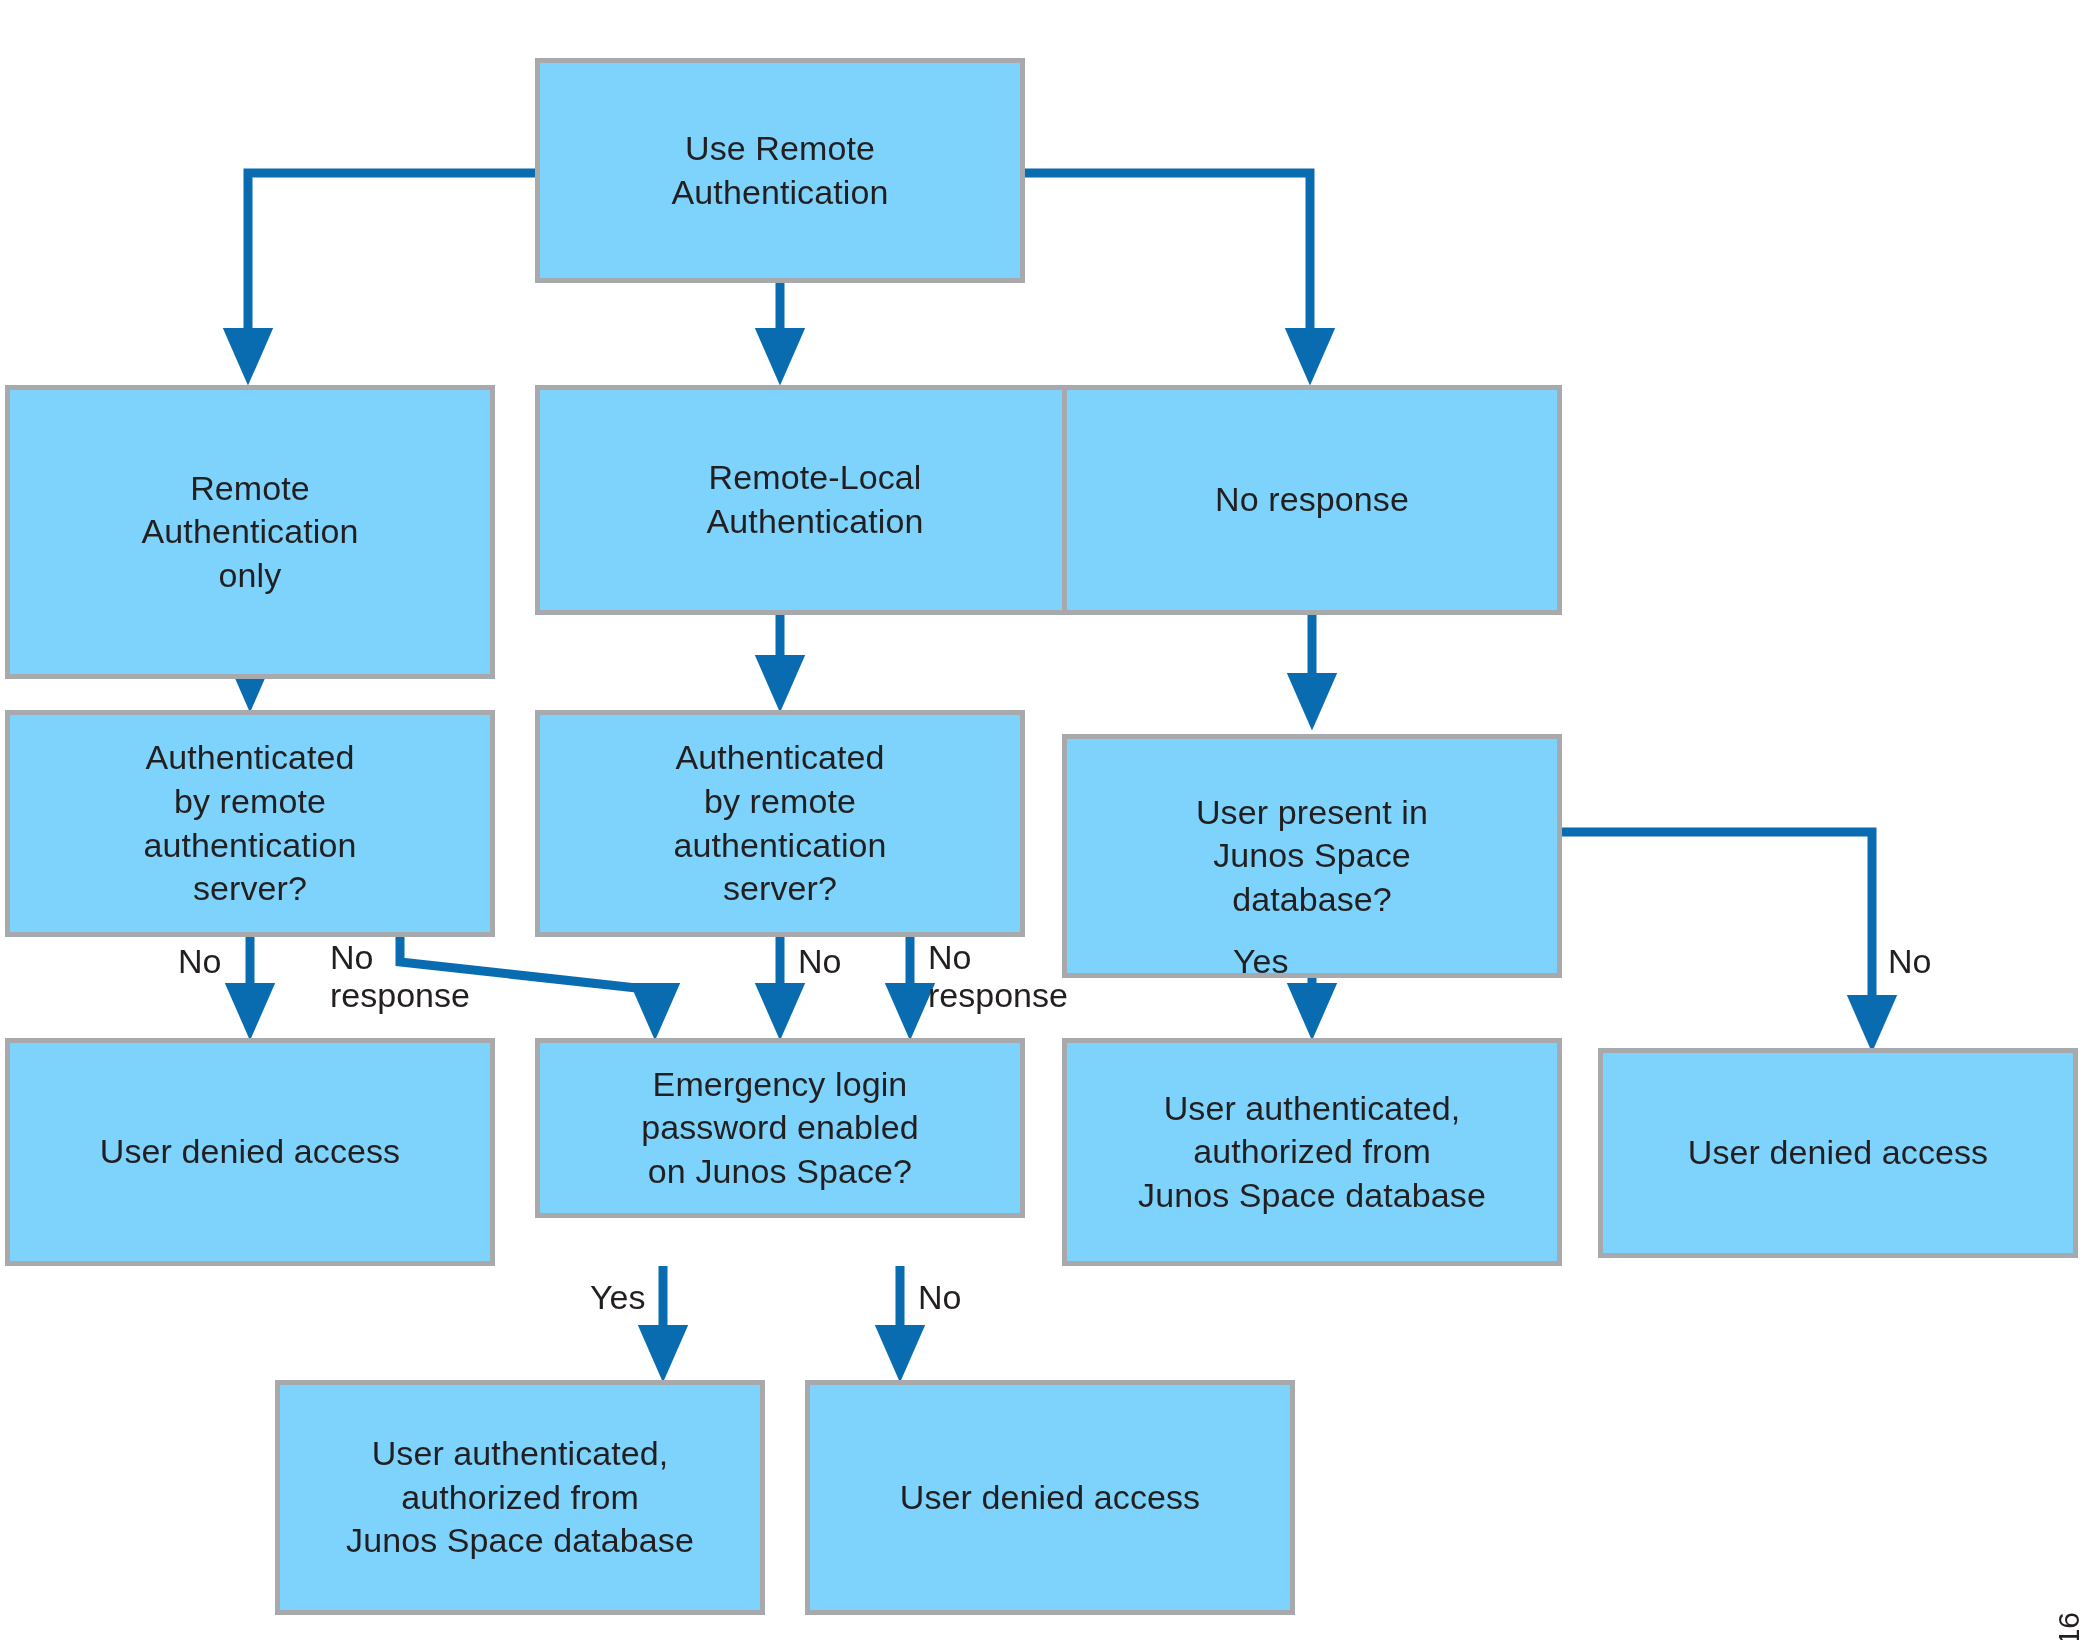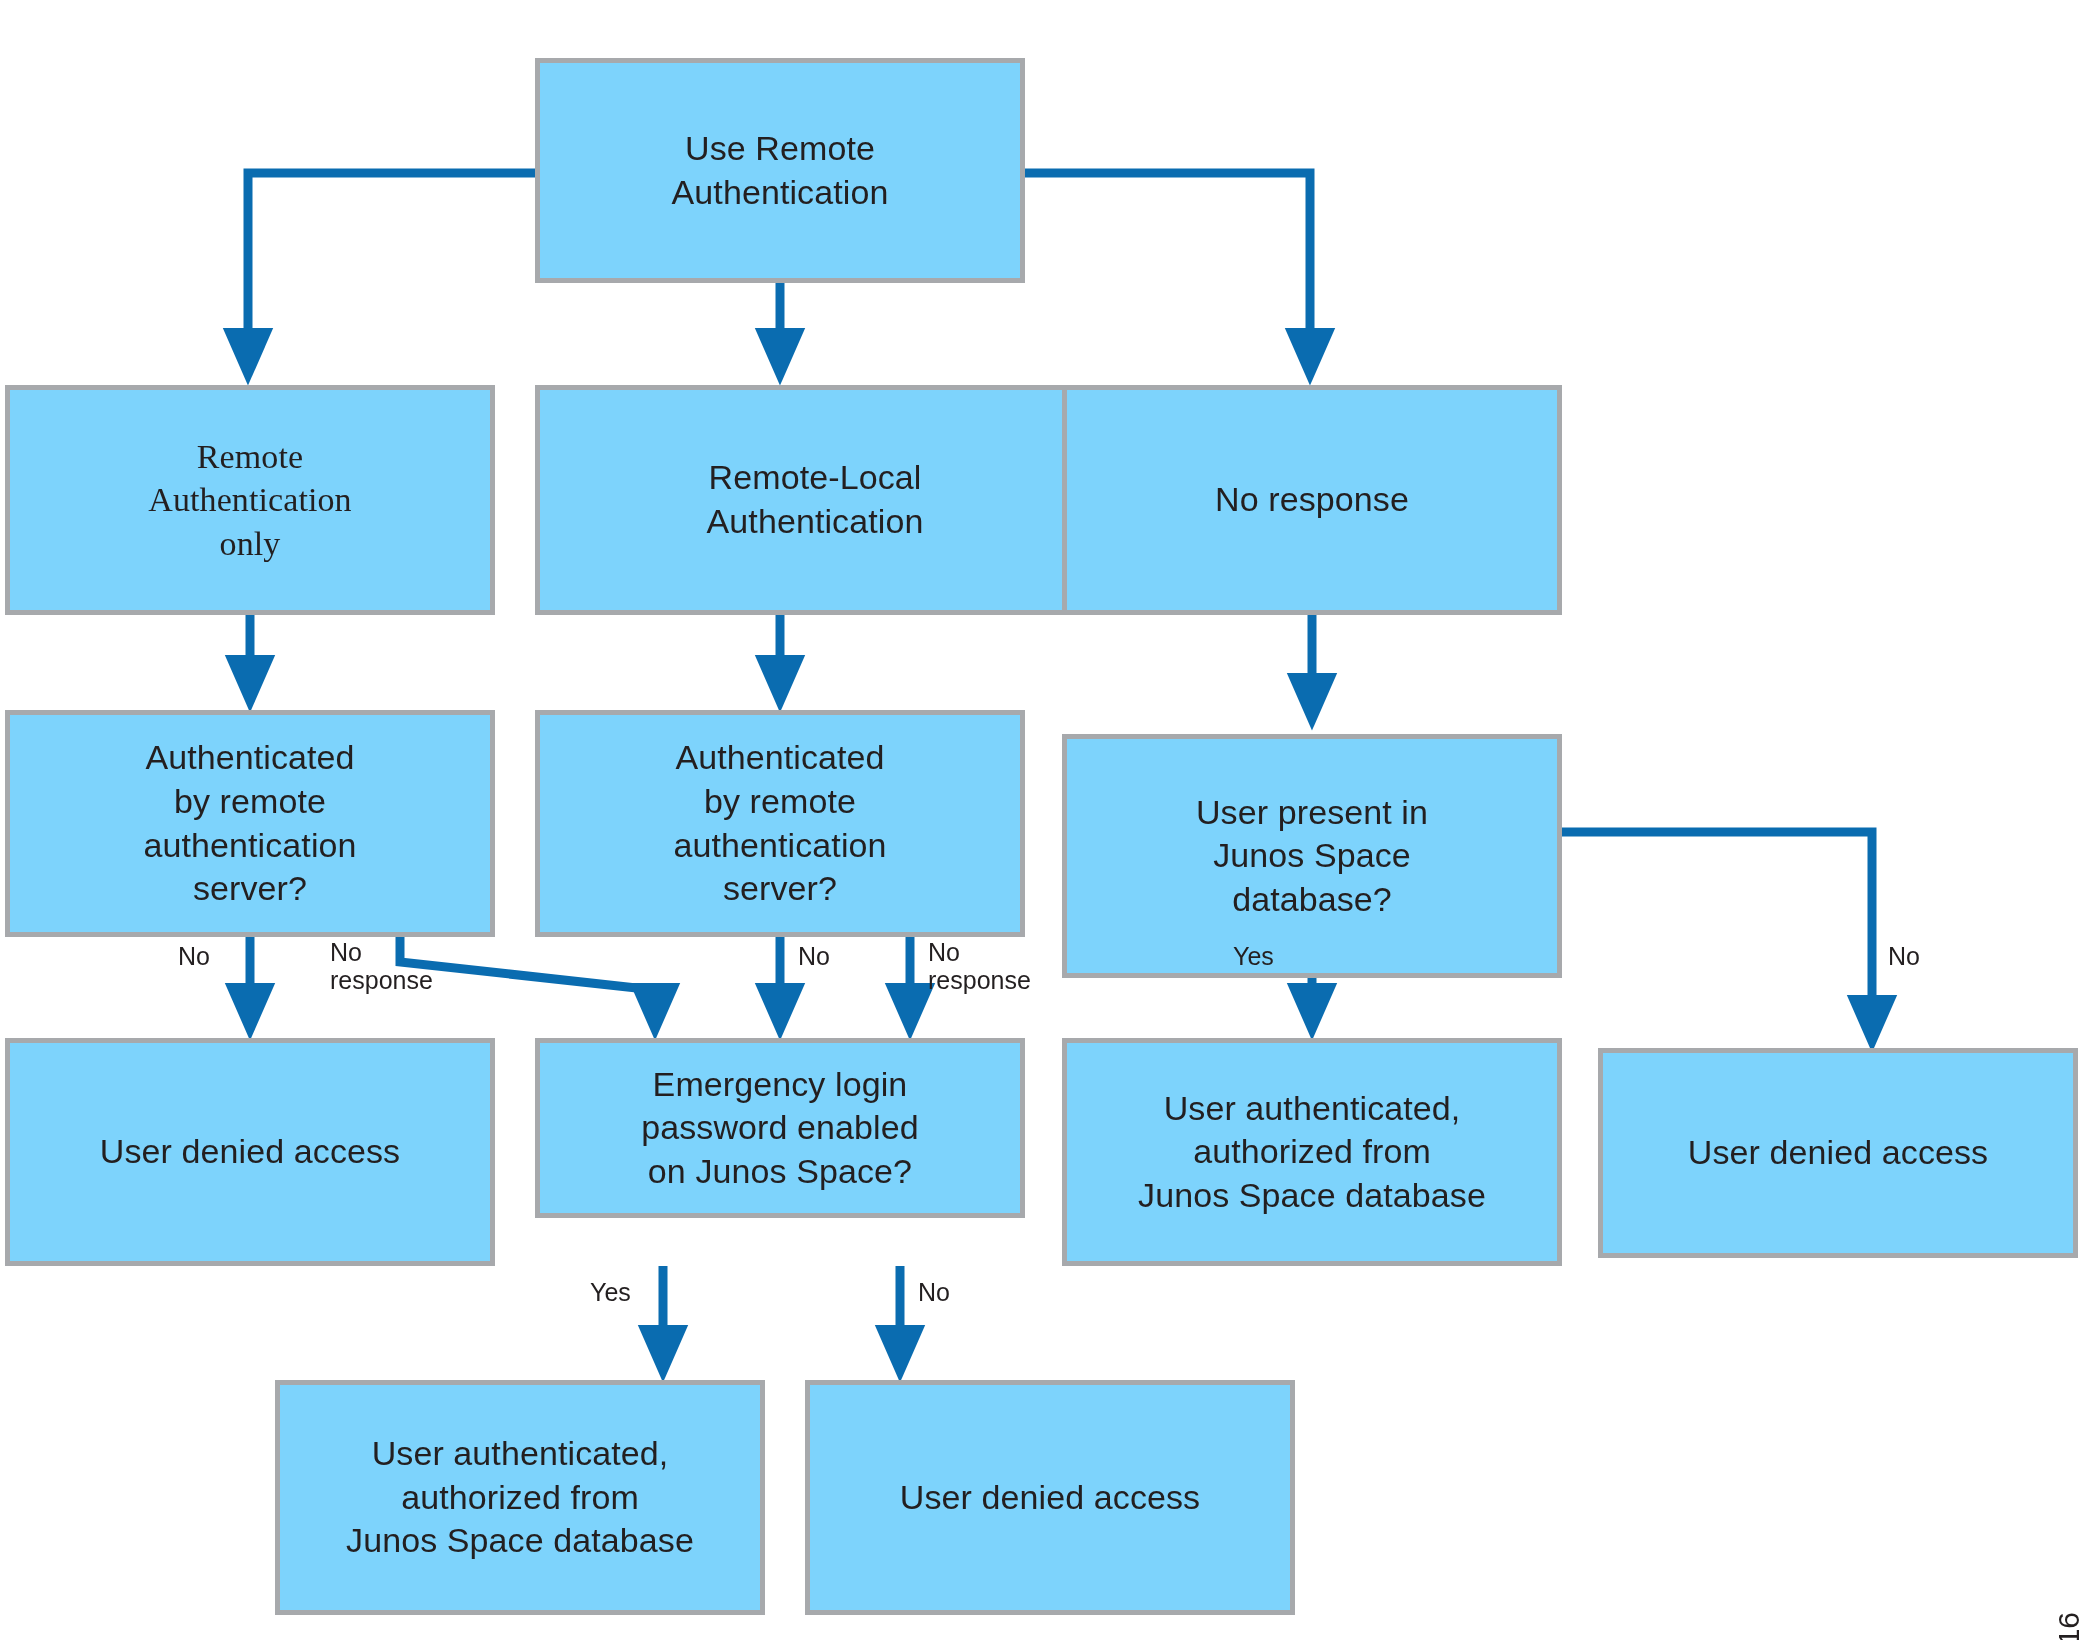--- a/index.html
+++ b/index.html
@@ -26,21 +26,21 @@
     text-align: center;
     color: #231f20;
     font-size: 34px;
     line-height: 1.28;
     letter-spacing: 0.1px;
   }
   .node span { display: block; padding: 0 10px; }
   .edge-label {
     position: absolute;
     color: #231f20;
-    font-size: 25px;
+    font-size: 34px;
     line-height: 1.12;
     white-space: pre-line;
     text-align: left;
   }
   #flow-svg {
     position: absolute;
     left: 0;
     top: 0;
     width: 2100px;
     height: 1640px;
@@ -96,21 +96,21 @@
       <path d="M 663,1266 L 663,1352" marker-end="url(#arrowhead)"></path>
 
       <path d="M 900,1266 L 900,1352" marker-end="url(#arrowhead)"></path>
     </g>
   </svg>
 
   <div class="node" style="left:535px; top:58px; width:490px; height:225px;">
     <span>Use Remote<br>Authentication</span>
   </div>
 
-  <div class="node" style="left:5px; top:385px; width:490px; height:230px;font-family:Liberation Serif, serif;">
+  <div class="node" style="left:5px; top:385px; width:490px; height:294px;">
     <span>Remote<br>Authentication<br>only</span>
   </div>
 
   <div class="node" style="left:535px; top:385px; width:560px; height:230px;">
     <span>Remote-Local<br>Authentication</span>
   </div>
 
   <div class="node" style="left:1062px; top:385px; width:500px; height:230px;">
     <span>No response</span>
   </div>

